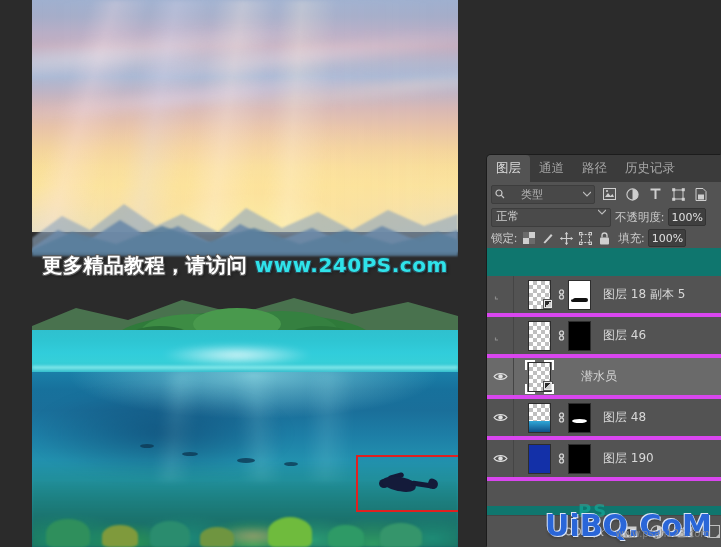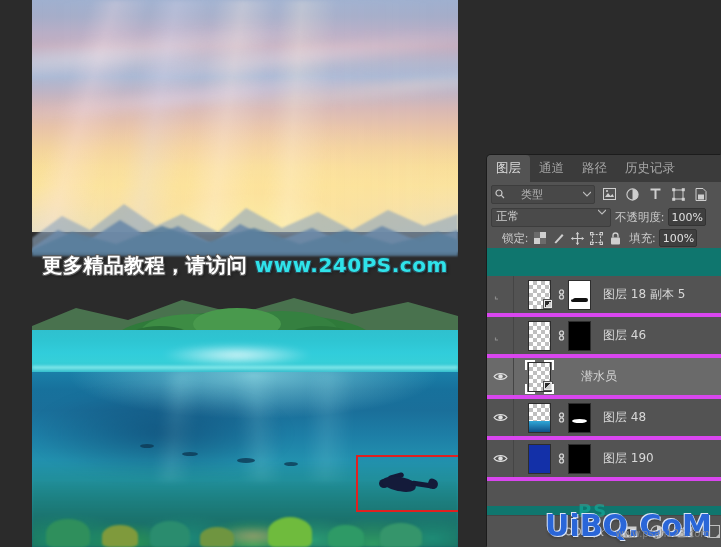--- a/index.html
+++ b/index.html
@@ -133,21 +133,21 @@
   .mode-sel{display:flex;align-items:flex-start;width:110px;height:17px;background:#4a4a4a;
       border:1px solid #3d3d3d;border-radius:2px;padding:0 4px;}
   .mode-sel .lbl{flex:1;font-size:11.5px;color:#cfcfcf;
       font-family:"DejaVu Sans","Liberation Sans",sans-serif;}
   .mini-lbl{font-size:11.5px;color:#cacaca;white-space:nowrap;
       font-family:Liberation Serif, serif;}
   .numbox{width:36px;height:16px;background:#3f3f3f;border:1px solid #333;border-radius:2px;
       font-size:11px;color:#e0e0e0;display:flex;align-items:center;justify-content:center;
       font-family:"DejaVu Sans","Liberation Sans",sans-serif;}
 
-  .lock-row{height:20px;display:flex;align-items:center;gap:4px;padding:0 15px;background:#535353;}
+  .lock-row{height:20px;display:flex;align-items:center;gap:4px;padding:0 4px;background:#535353;}
   .lock-icon{width:15px;height:15px;display:flex;align-items:center;justify-content:center;color:#c9c9c9;}
 
   .layers{position:absolute;left:0;top:121px;width:234px;height:230px;background:#535353;overflow:hidden;}
   .row{position:relative;height:41px;display:flex;align-items:center;
        border-bottom:4px solid #d946ef;box-sizing:border-box;}
   .row.sel{background:#6a6a6a;}
   .eye-cell{width:27px;height:100%;display:flex;align-items:center;justify-content:center;
        border-right:1px solid #454545;box-sizing:border-box;}
   .thumb-wrap{position:relative;width:30px;height:34px;margin-left:11px;}
   .thumb{position:absolute;left:3px;top:2px;width:23px;height:30px;border:1px solid #2d2d2d;

